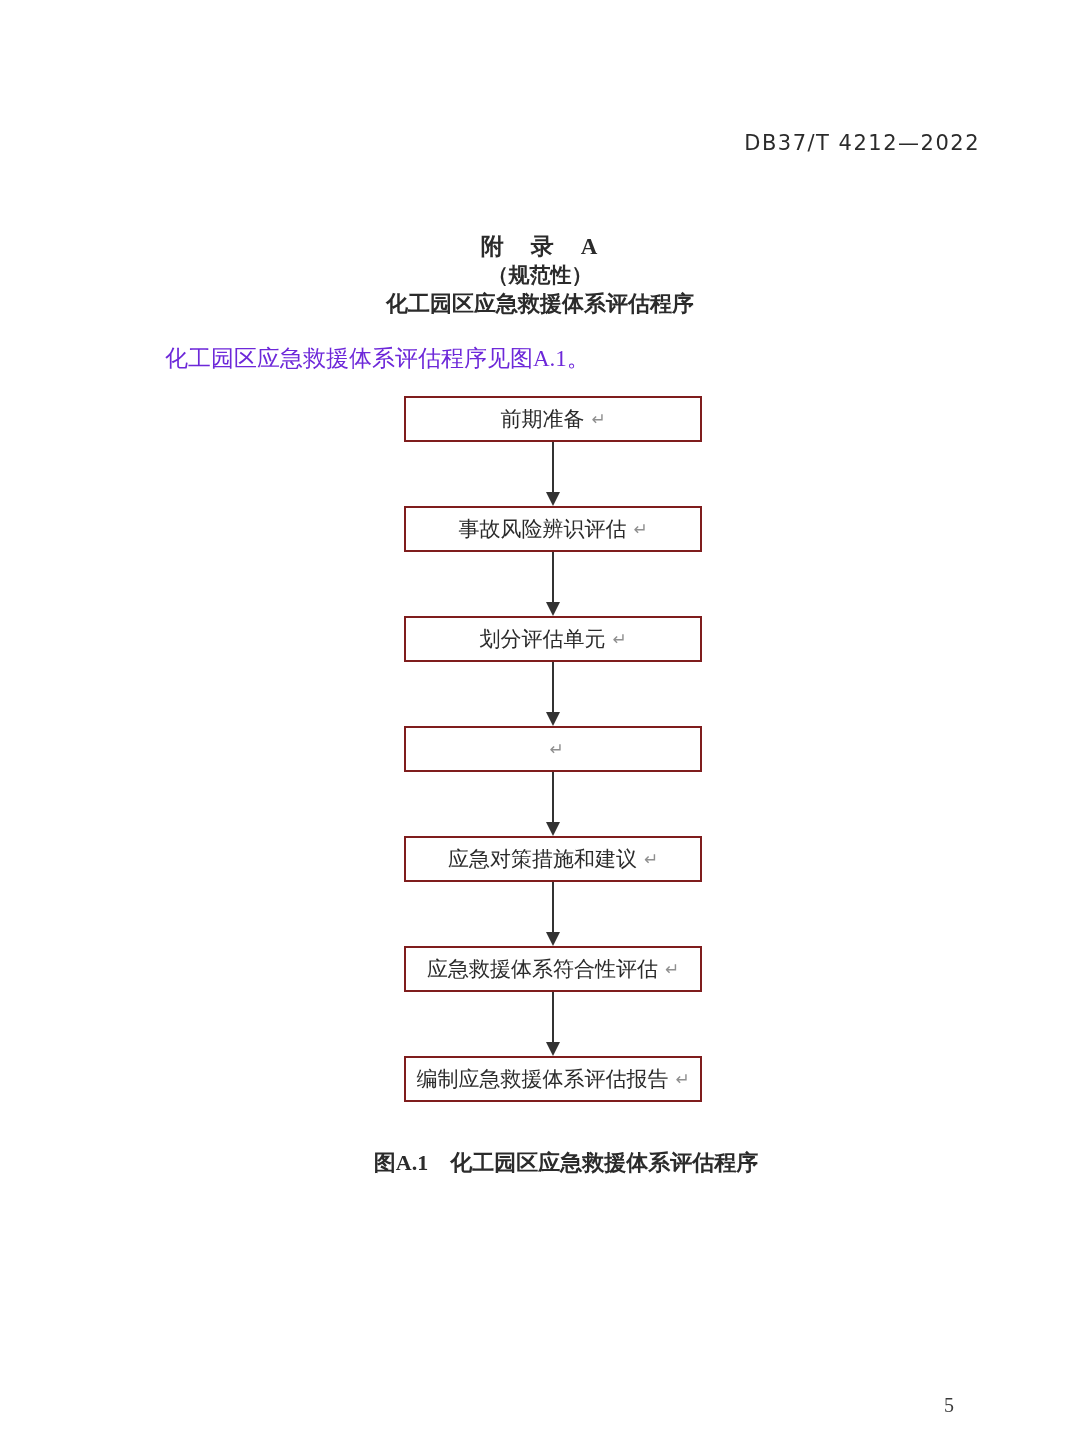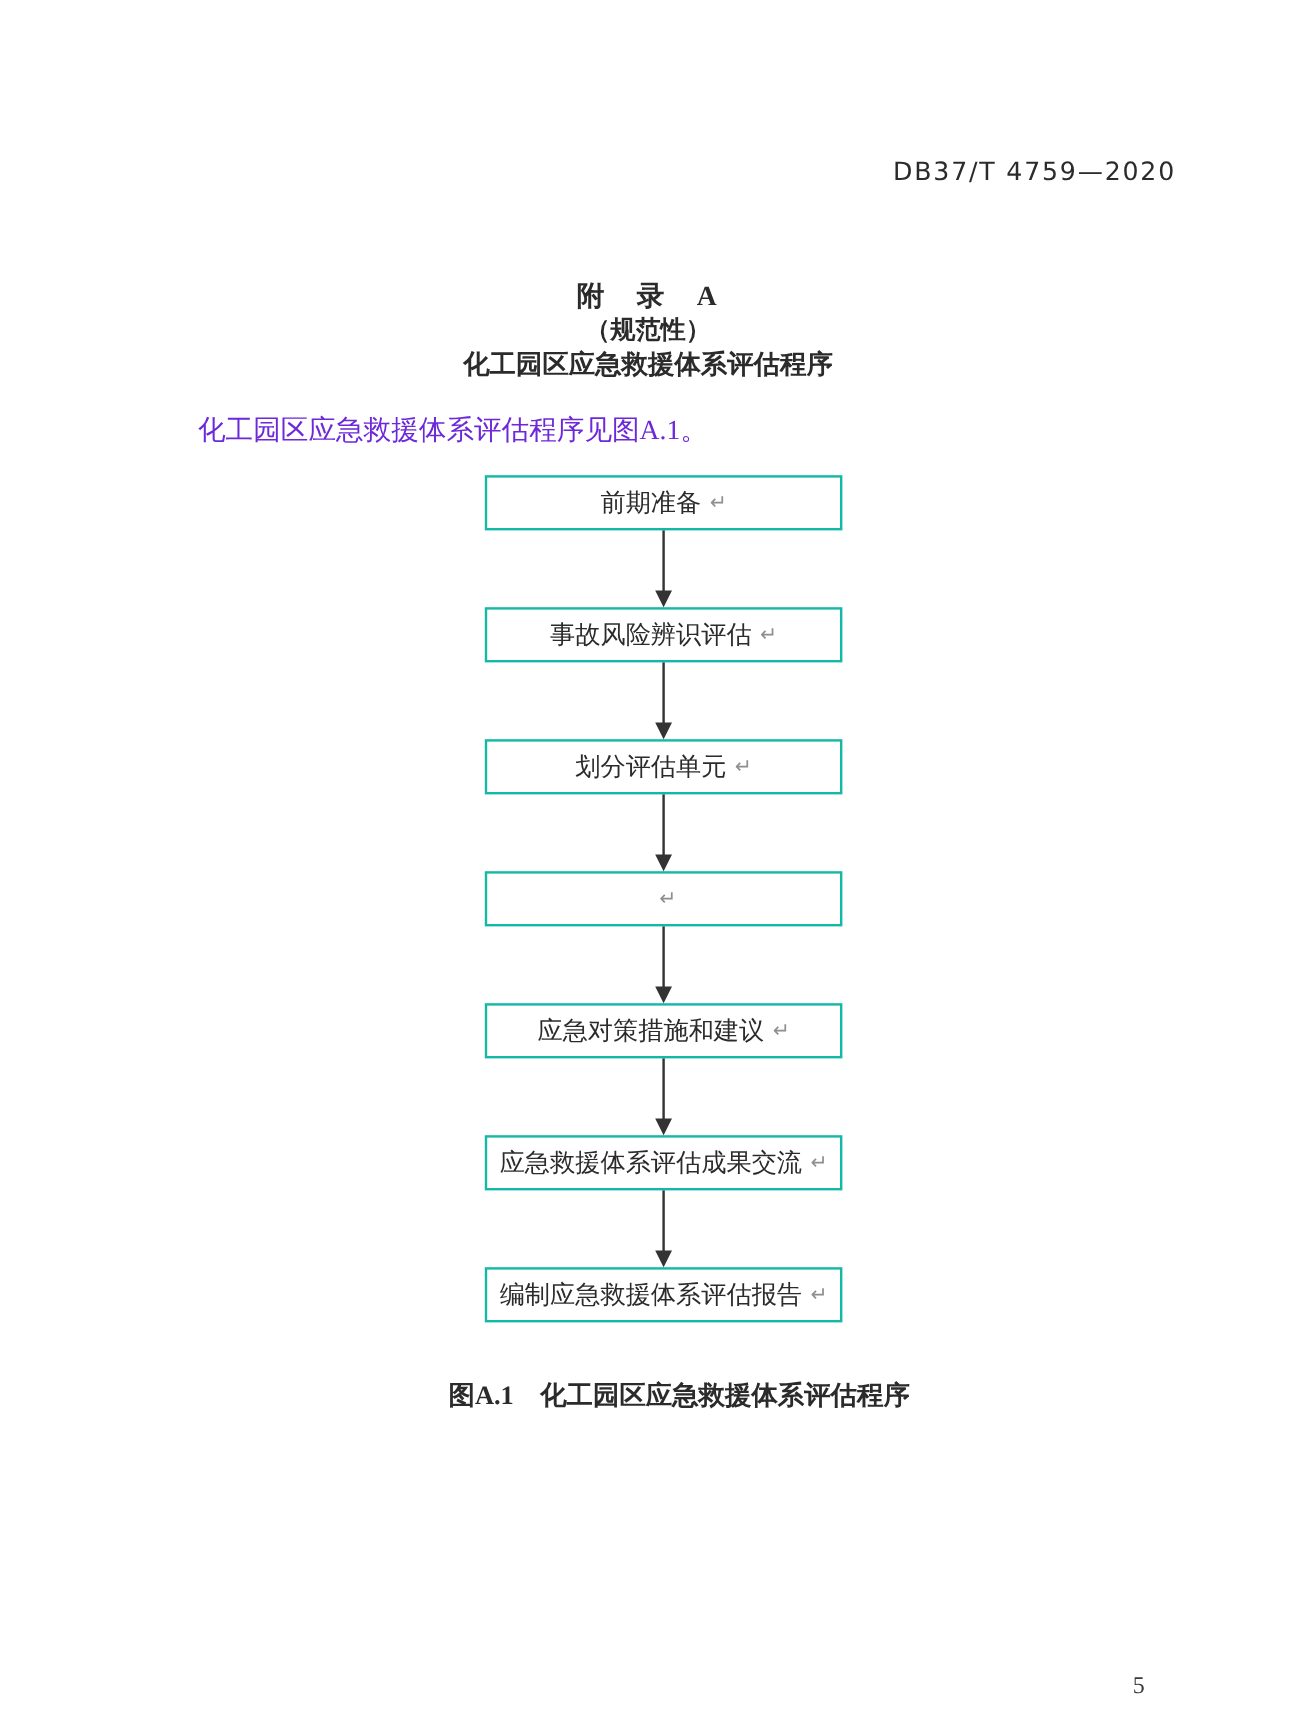--- a/index.html
+++ b/index.html
@@ -52,21 +52,21 @@
     position: absolute;
     top: 396px;
     left: 404px;
     width: 298px;
     display: flex;
     flex-direction: column;
   }
   .flow-box {
     box-sizing: border-box;
     height: 46px;
-    border: 2px solid #14b8a6;
+    border: 2px solid #7f1d1d;
     background: #ffffff;
     display: flex;
     align-items: center;
     justify-content: center;
     font-size: 21px;
     color: #2b2b2b;
     white-space: nowrap;
   }
   .return-mark {
     color: #8f8f8f;
@@ -120,21 +120,21 @@
     left: 944px;
     font-size: 20px;
     color: #3a3a3a;
   }
 </style>
 </head>
 <body>
 
 <div class="page">
 
-  <div class="header-code">DB37/T 4759—2020</div>
+  <div class="header-code">DB37/T 4212—2022</div>
 
   <div class="title-block">
     <div class="title-line1">附　录　A</div>
     <div class="title-line2">（规范性）</div>
     <div class="title-line3">化工园区应急救援体系评估程序</div>
   </div>
 
   <p class="intro-paragraph">化工园区应急救援体系评估程序见图A.1。</p>
 
   <div class="flowchart">
@@ -162,21 +162,21 @@
     </div>
     <div class="flow-arrow"></div>
 
     <div class="flow-box">
       <span>应急对策措施和建议</span>
       <span class="return-mark">↵</span>
     </div>
     <div class="flow-arrow"></div>
 
     <div class="flow-box">
-      <span>应急救援体系评估成果交流</span>
+      <span>应急救援体系符合性评估</span>
       <span class="return-mark">↵</span>
     </div>
     <div class="flow-arrow"></div>
 
     <div class="flow-box">
       <span>编制应急救援体系评估报告</span>
       <span class="return-mark">↵</span>
     </div>
 
   </div>

